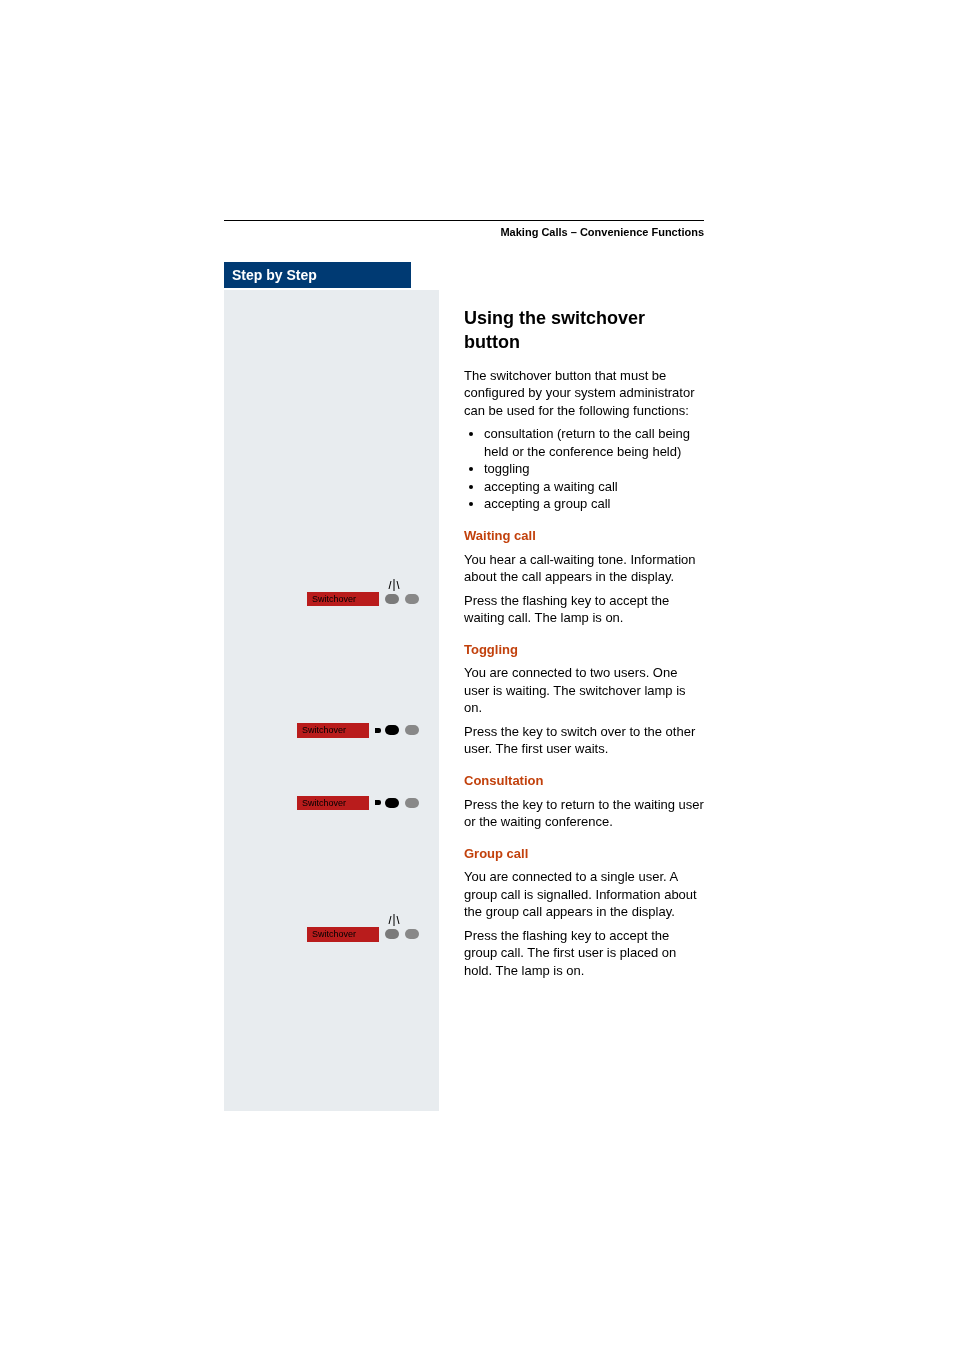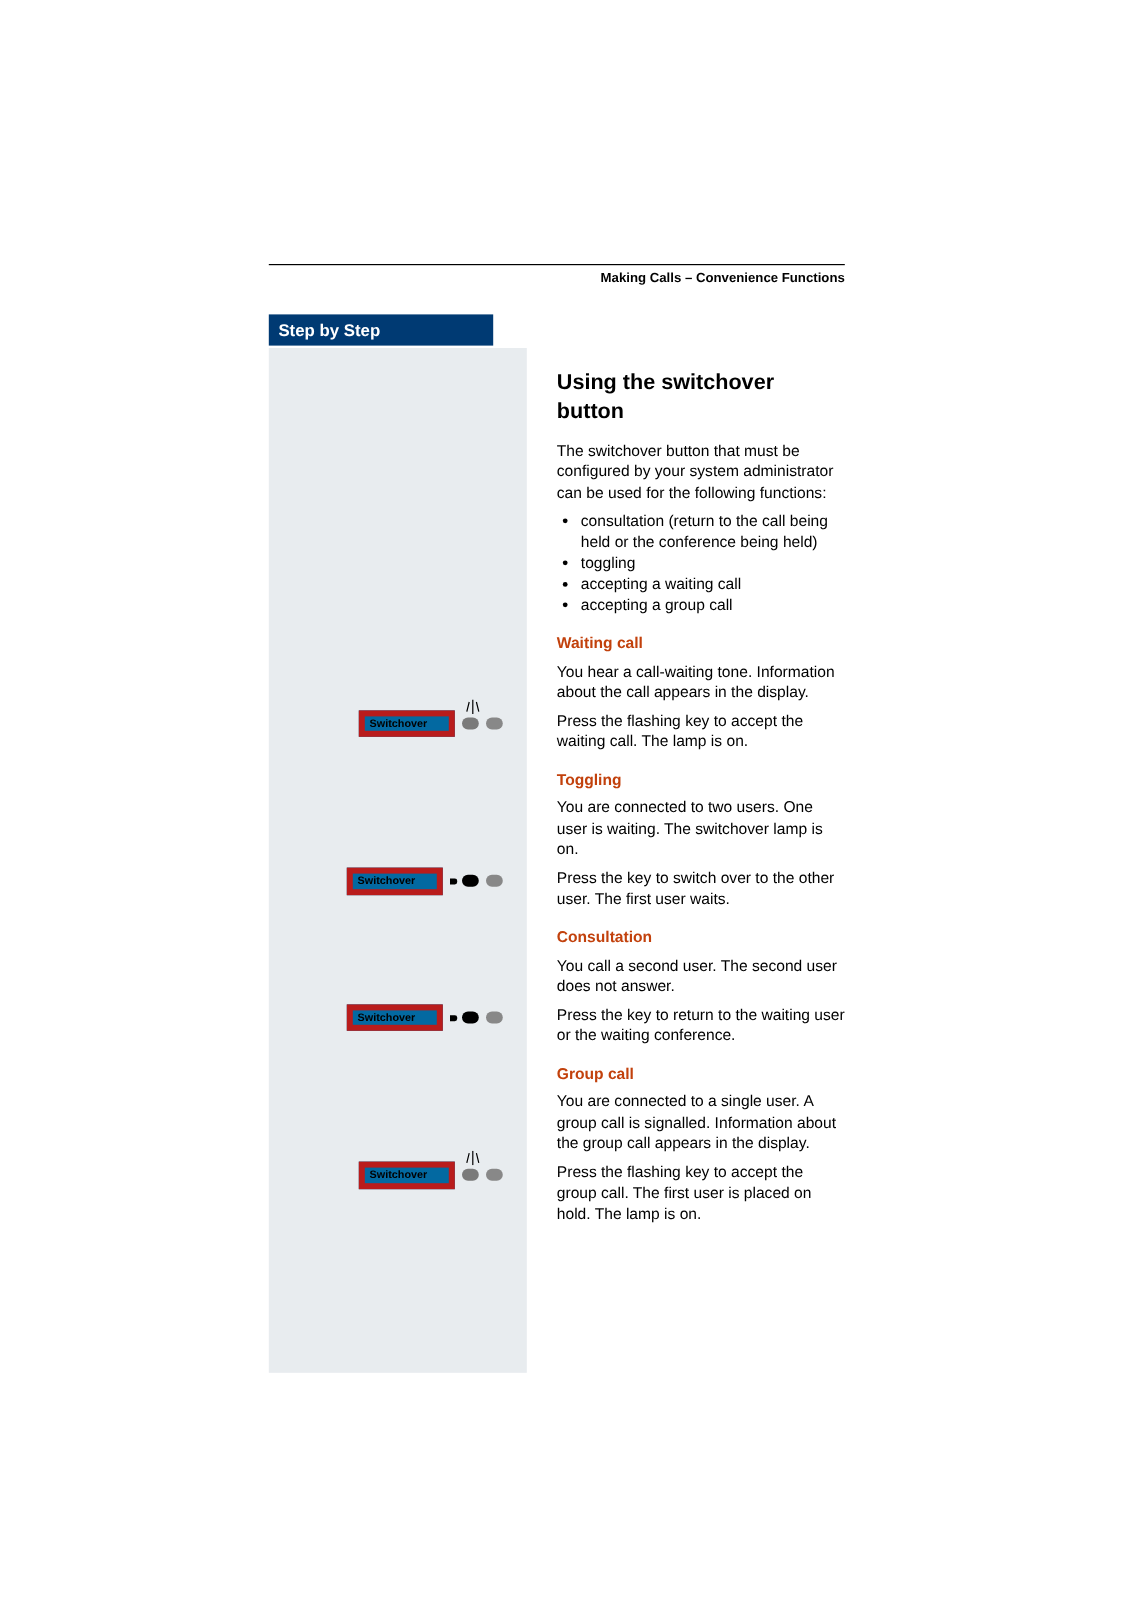--- a/index.html
+++ b/index.html
@@ -78,27 +78,26 @@
     left: -240px;
     width: 215px;
     display: flex;
     align-items: center;
     justify-content: flex-end;
     padding-right: 20px;
     box-sizing: border-box;
     column-gap: 6px;
   }
   .key-label {
-    border: 5px solid #b91c1c;
+    border: 1px solid #b91c1c;
     font-size: 9px;
     padding: 1px 4px;
     min-width: 62px;
-    background: #0369a1;
+    background: #b91c1c;
     line-height: 1.2;
-    font-weight: bold;
   }
   .led-off {
     width: 14px;
     height: 10px;
     background: #7a7a7a;
     border-radius: 5px;
     display: inline-block;
   }
   .led-on {
     width: 14px;
@@ -179,21 +178,20 @@
       <div class="key-indicator">
         <span class="key-label">Switchover</span>
         <span class="led-tail"></span>
         <span class="led-on"></span>
         <span class="led-off" style="background:#888"></span>
       </div>
       <p>Press the key to switch over to the other user. The first user waits.</p>
     </div>
 
     <h3>Consultation</h3>
-    <p>You call a second user. The second user does not answer.</p>
     <div class="inline-row">
       <div class="key-indicator">
         <span class="key-label">Switchover</span>
         <span class="led-tail"></span>
         <span class="led-on"></span>
         <span class="led-off" style="background:#888"></span>
       </div>
       <p>Press the key to return to the waiting user or the waiting conference.</p>
     </div>
 

